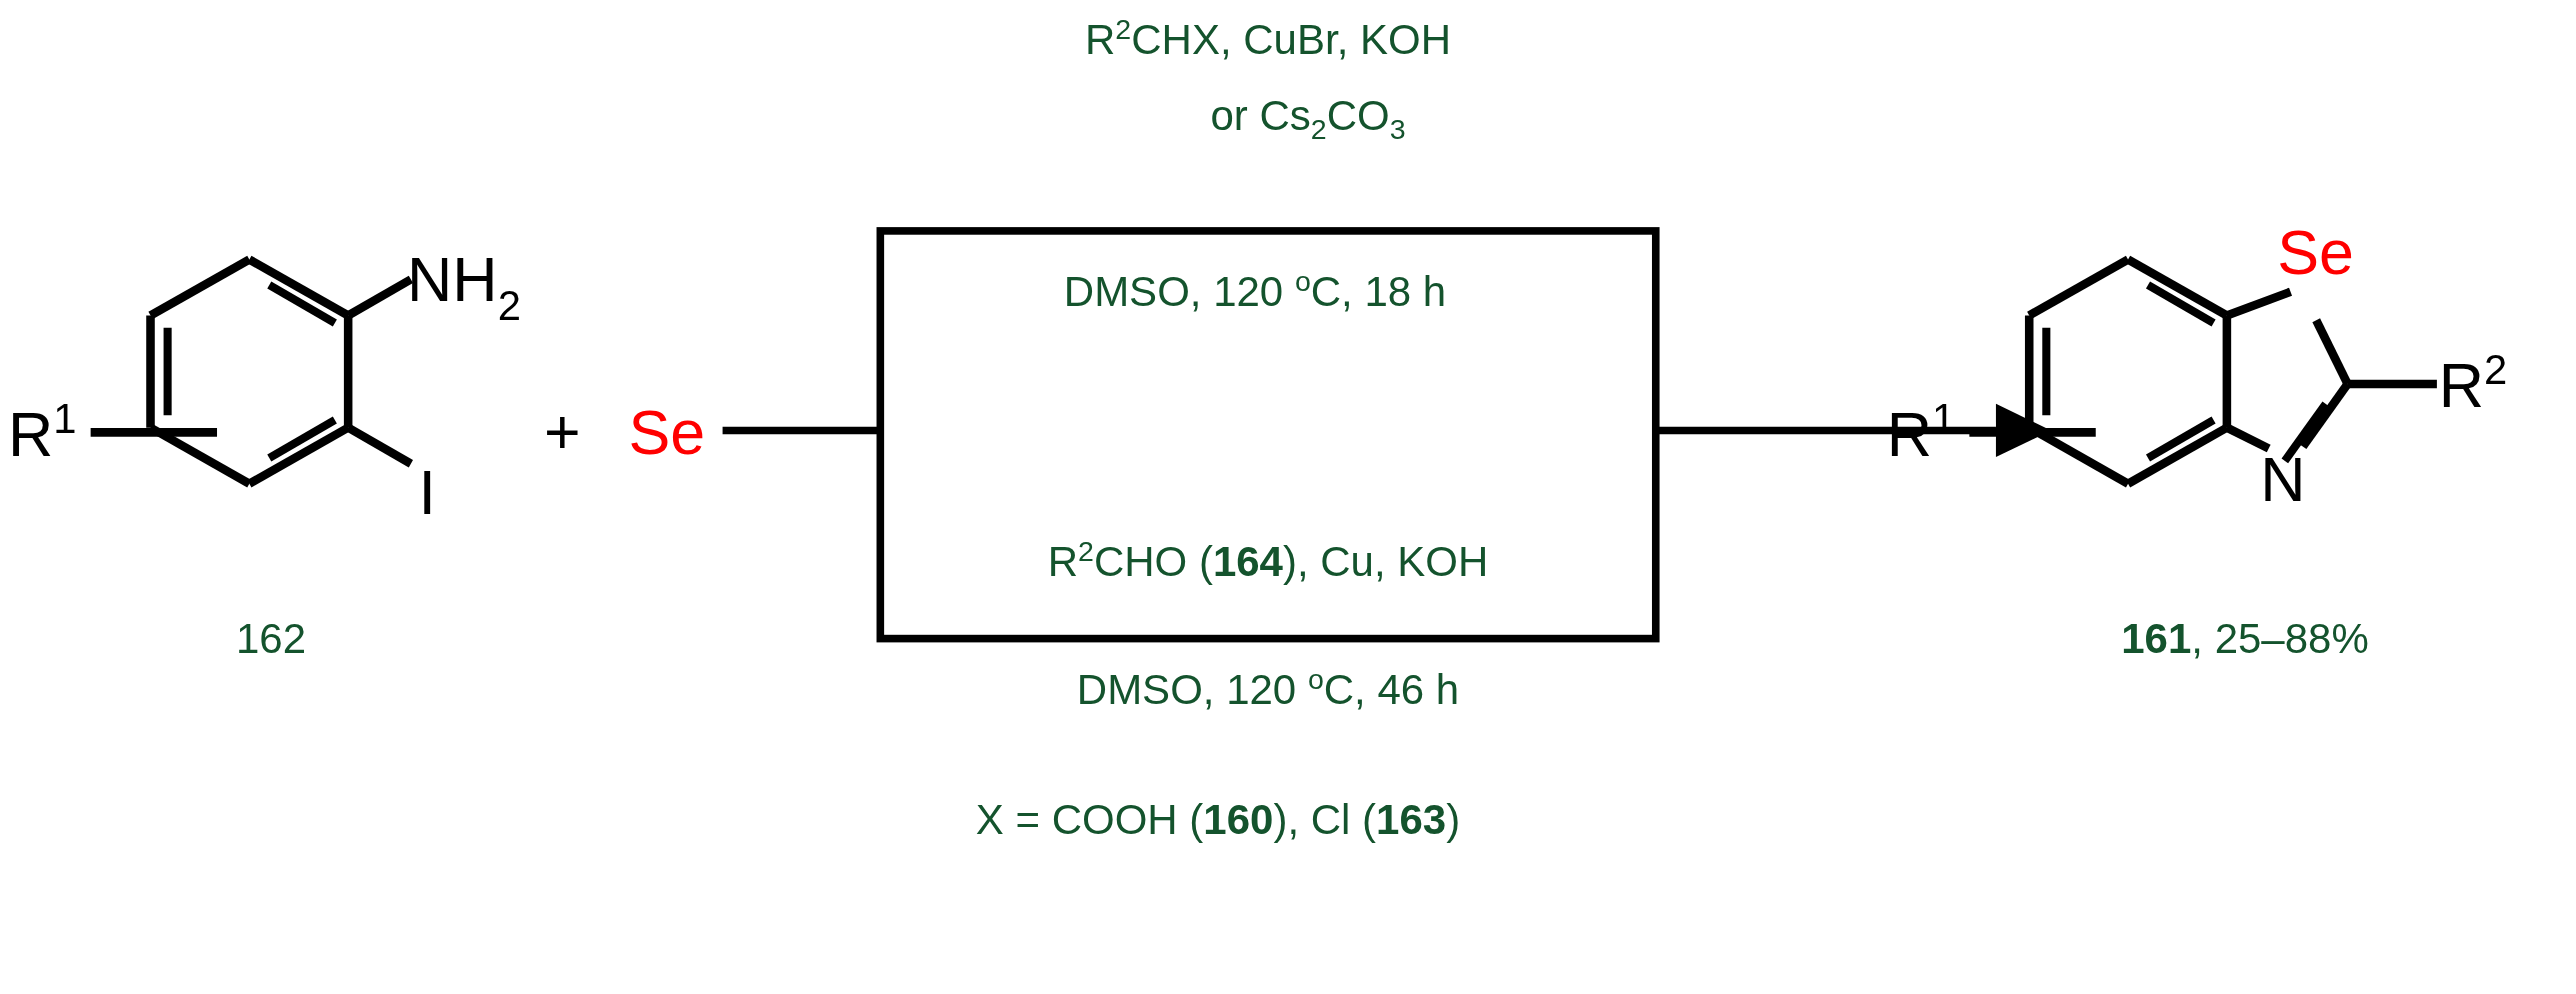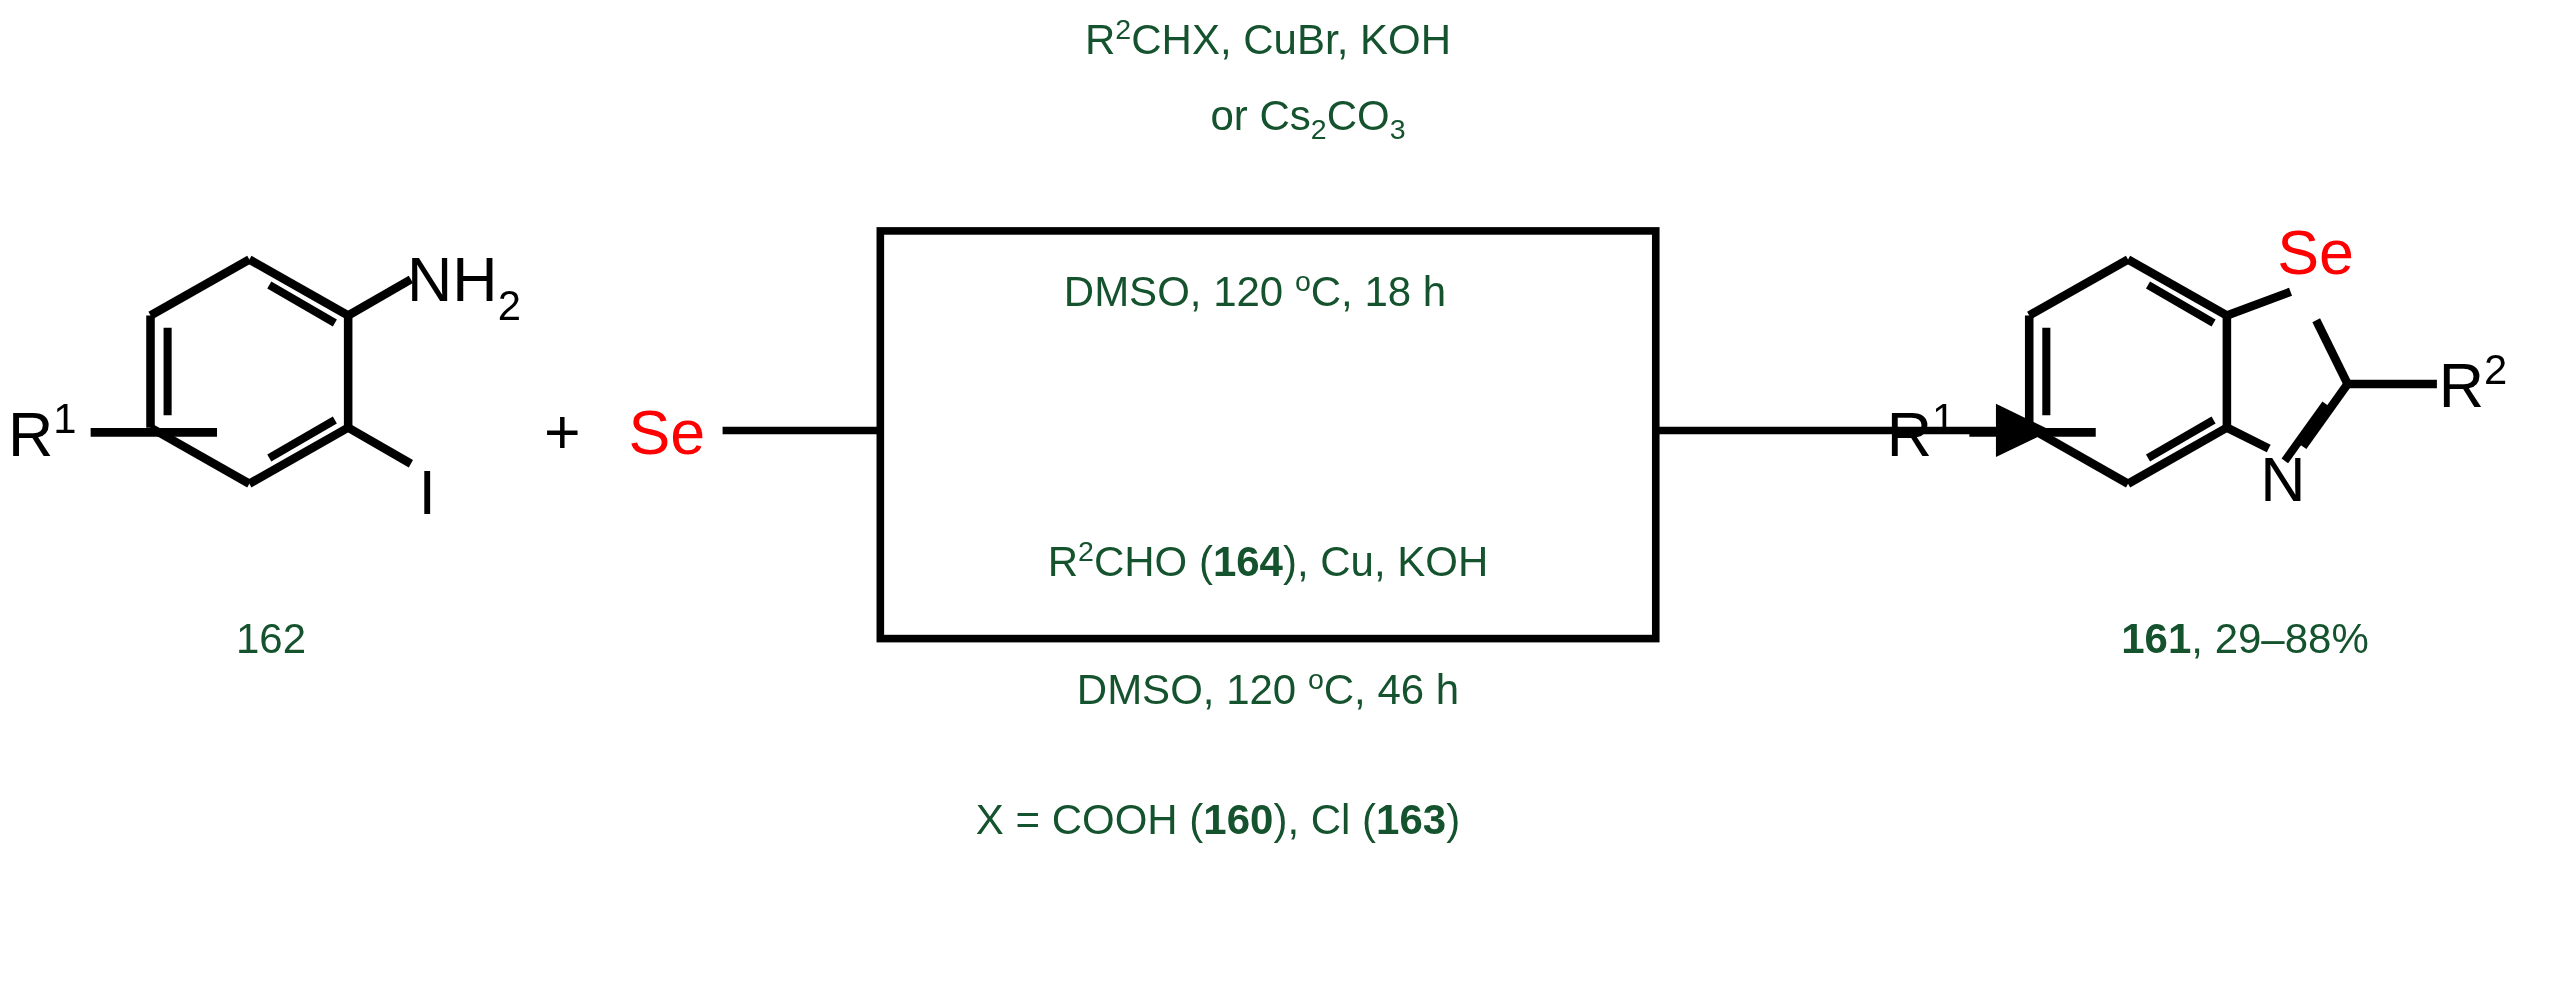--- a/index.html
+++ b/index.html
@@ -197,17 +197,17 @@
   </div>
 
   <div class="txt center" style="left:1218px; top:799px;">
     <span>X = COOH (</span><b>160</b><span>), Cl (</span><b>163</b><span>)</span>
   </div>
 
 
   <div class="txt center label-bold" style="left:271px; top:618px;">162</div>
 
   <div class="txt center" style="left:2245px; top:618px;">
-    <b>161</b><span>,  29–88%</span>
+    <b>161</b><span>,  25–88%</span>
   </div>
 
 </div>
 
 
 </body></html>

